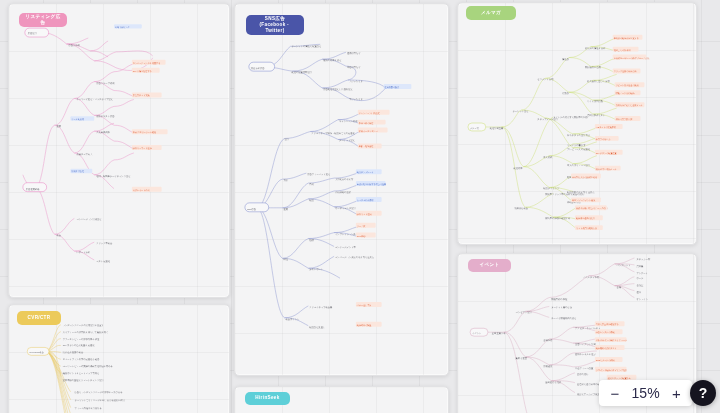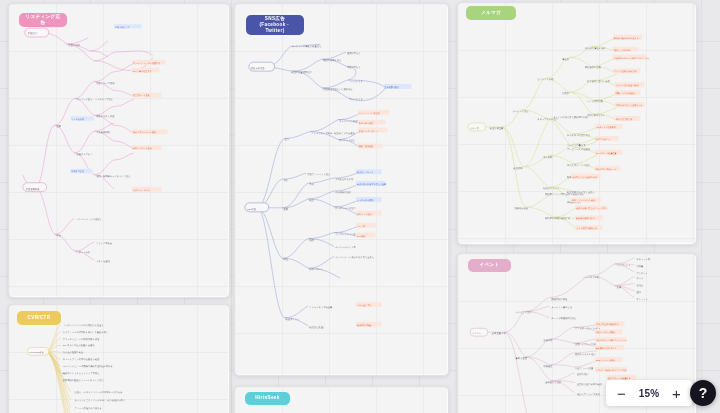--- a/index.html
+++ b/index.html
@@ -62,21 +62,21 @@
     display: flex; align-items: center;
     padding: 0 9px; gap: 10px;
     z-index: 30;
   }
   #zoombar .zbtn {
     color: #2b2a4a; font-size: 15px; line-height: 1;
     width: 13px; text-align: center; cursor: pointer;
     user-select: none; font-weight: 500;
   }
   #zoombar .zval {
-    color: #2b2a4a; font-size: 10px; font-weight: bold;
+    color: #2b2a4a; font-size: 14px; font-weight: normal;
     min-width: 22px; text-align: center; letter-spacing: .2px;
   }
   #helpbtn {
     position: absolute;
     right: 4px; bottom: 7px;
     width: 26px; height: 26px; border-radius: 50%;
     background: #15141f;
     color: #fff; font-size: 14px; font-weight: bold;
     display: flex; align-items: center; justify-content: center;
     box-shadow: 0 1px 5px rgba(0,0,0,0.3);

